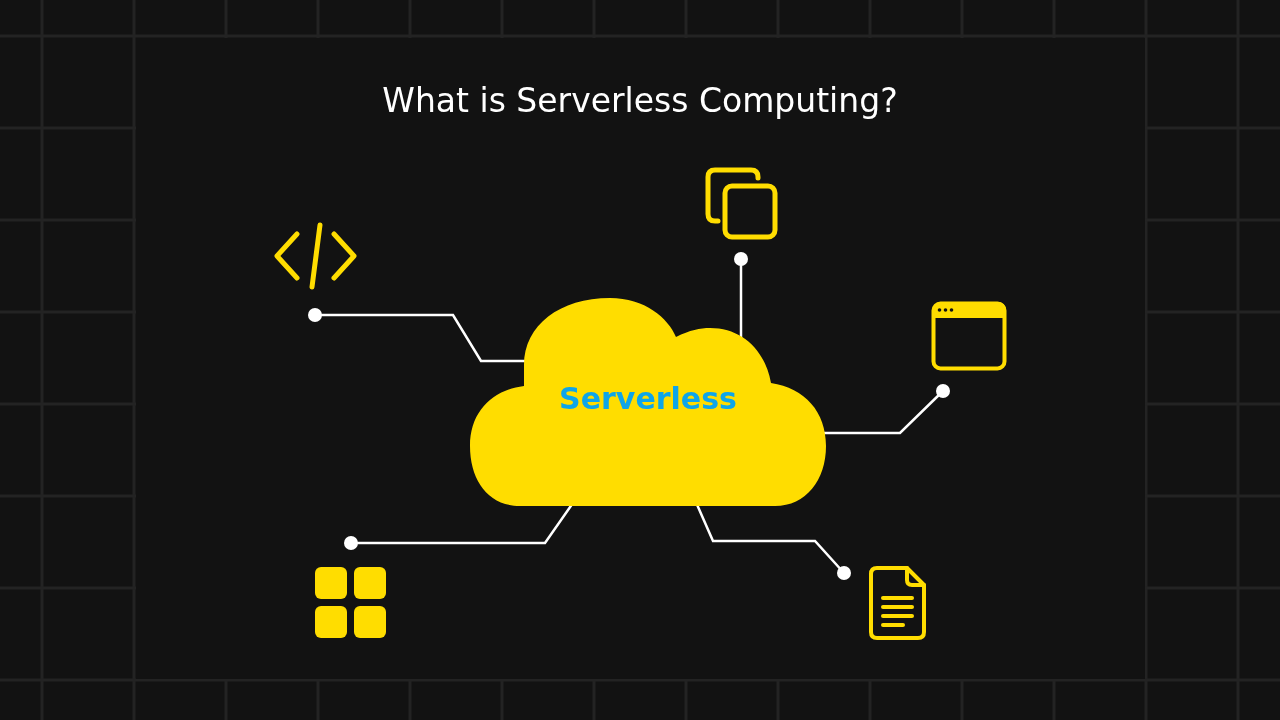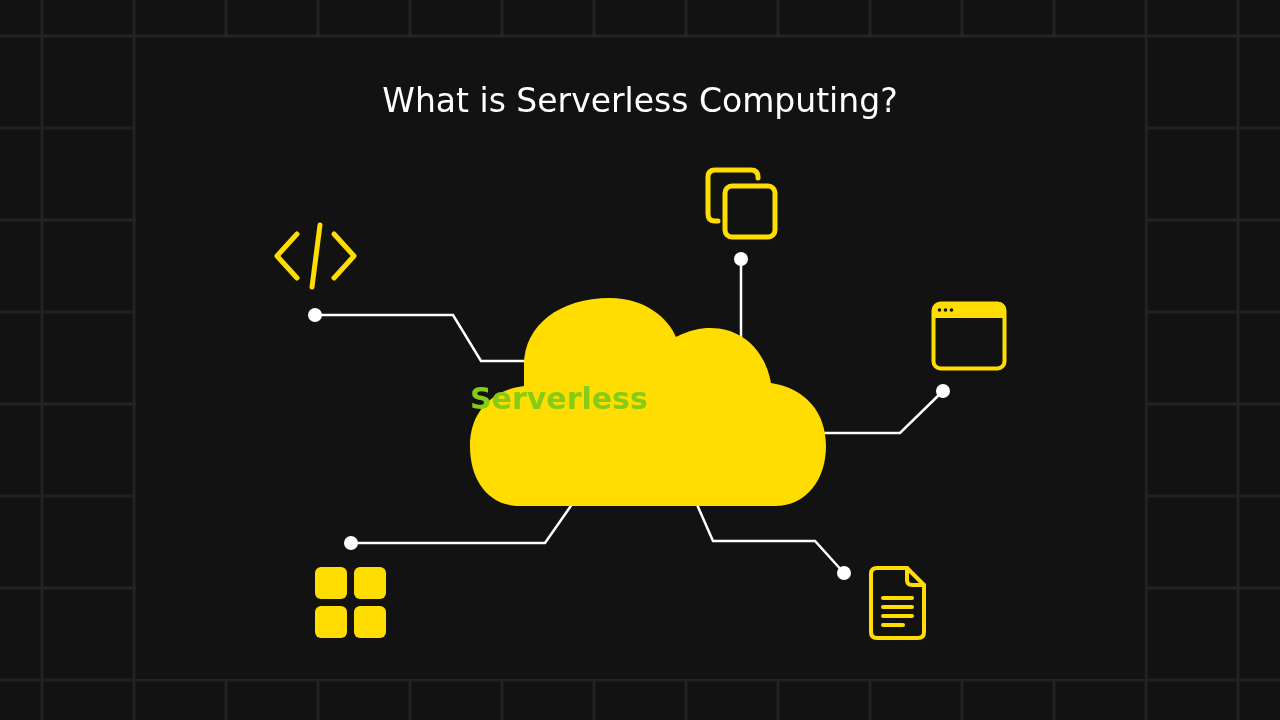--- a/index.html
+++ b/index.html
@@ -17,21 +17,21 @@
   #diagram { position: absolute; left: 0; top: 0; }
   .title {
     position: absolute; left: 0; top: 78px; width: 1280px;
     text-align: center; color: #ffffff;
     font-family: "DejaVu Sans", sans-serif;
     font-size: 33px; font-weight: 500; letter-spacing: 0px;
     line-height: 46px;
   }
   .cloud-label {
     position: absolute; left: 470px; top: 381px; width: 356px;
-    text-align: left; color: #84cc16;
+    text-align: center; color: #0ea5e9;
     font-family: "DejaVu Sans", sans-serif;
     font-weight: bold; font-size: 30px; line-height: 36px;
   }
   .cloud-label span { display: block; }
 </style>
 </head>
 <body>
 
 <svg id="grid" width="1280" height="720">
   <g stroke="#232323" stroke-width="3" fill="none">

